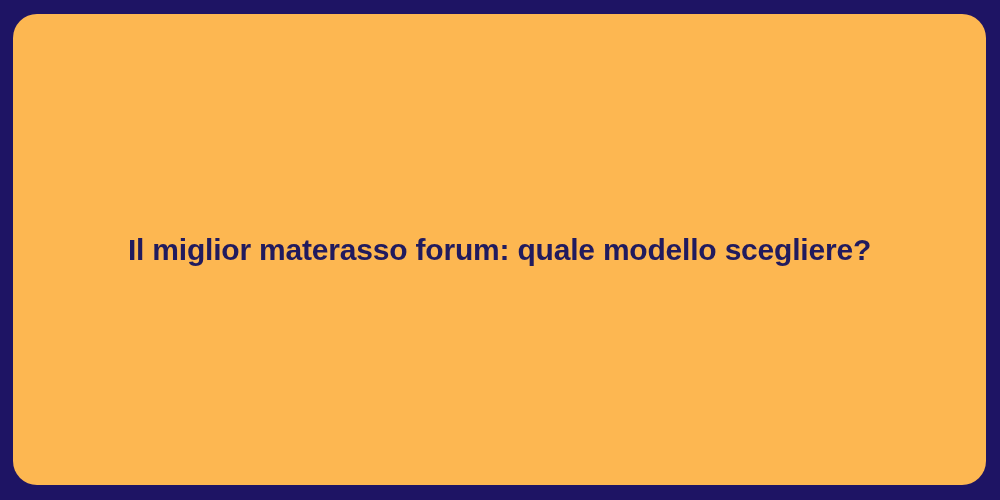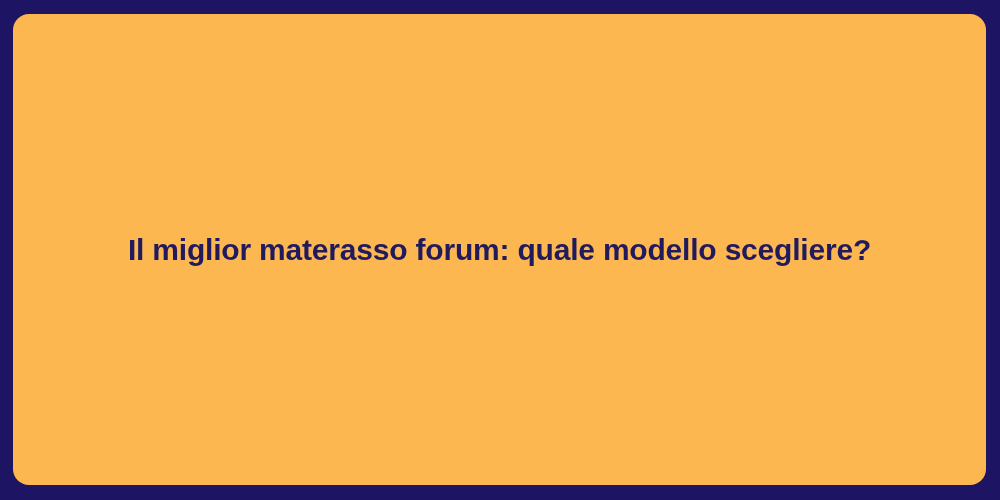--- a/index.html
+++ b/index.html
@@ -23,21 +23,21 @@
     background: #1e1464;
   }
 
   #card-panel {
     position: absolute;
     left: 13px;
     top: 14px;
     right: 14px;
     bottom: 15px;
     background: #fdb751;
-    border-radius: 16px;
+    border-radius: 24px;
     display: flex;
     align-items: center;
     justify-content: center;
     overflow: hidden;
   }
 
   #card-title {
     margin: 0;
     padding: 0 40px;
     color: #211b5e;

